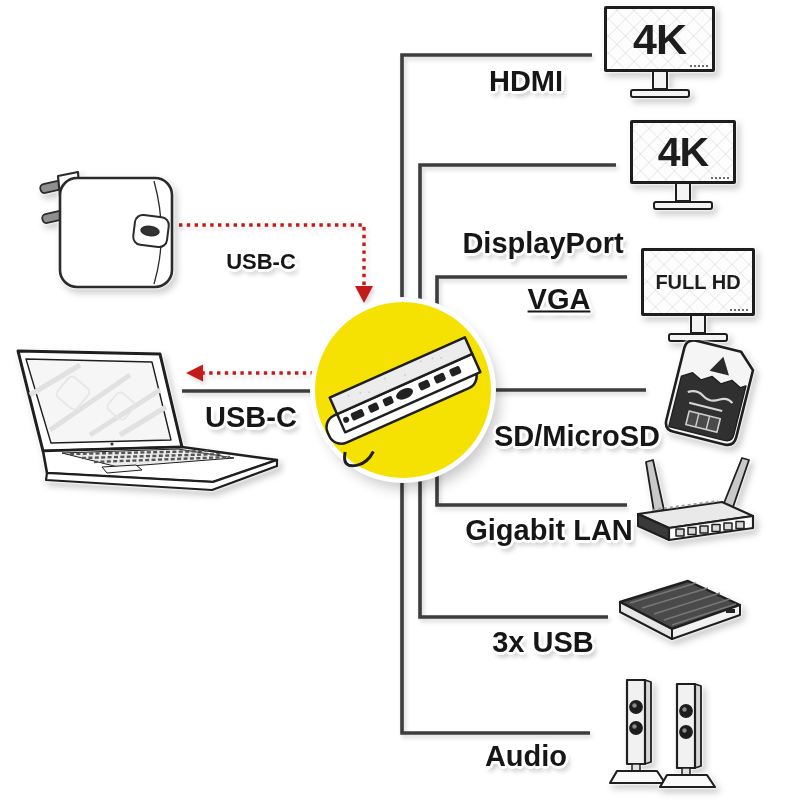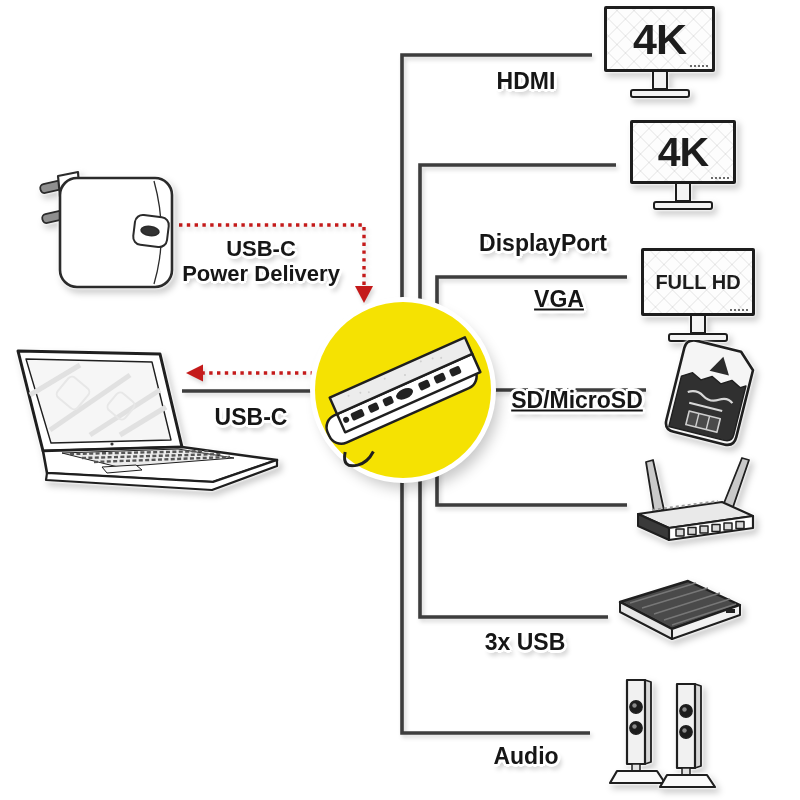--- a/index.html
+++ b/index.html
@@ -36,21 +36,21 @@
   .mscreen::after{content:"";position:absolute;right:4px;bottom:2px;width:18px;
     border-top:2px dotted #6a6a6a;}
   .mneck{width:12px;height:17px;background:#f4f4f4;border:2px solid #1d1d1d;border-top:none;margin-top:-1px;}
   .mbase{width:56px;height:5px;background:#f4f4f4;border:2px solid #1d1d1d;border-radius:3px;margin-top:-1px;}
   .m-big .mscreen{width:105px;height:60px;font-size:43px;}
   .m-mid .mscreen{width:100px;height:58px;font-size:41px;}
   .m-fhd .mscreen{width:108px;height:62px;font-size:20px;letter-spacing:0;}
 
   
   .lbl{position:absolute;transform:translate(-50%,-50%);z-index:4;
-    font-weight:700;font-size:23px;color:#161616;white-space:nowrap;text-align:center;
+    font-weight:700;font-size:29px;color:#161616;white-space:nowrap;text-align:center;
     text-shadow:-2px -2px 0 #fff,2px -2px 0 #fff,-2px 2px 0 #fff,2px 2px 0 #fff,
                 -3px 0 0 #fff,3px 0 0 #fff,0 -3px 0 #fff,0 3px 0 #fff,
                 3px 5px 5px rgba(0,0,0,0.28);}
   .lbl.two{font-size:22px;line-height:25px;}
 </style>
 </head>
 <body>
 
 <div class="stage">
 
@@ -232,23 +232,23 @@
         <circle cx="31" cy="37" r="6.2" fill="#1c1c1c" stroke-width="1.4"></circle>
         <circle cx="29.5" cy="35.5" r="2.2" fill="#8a8a8a" stroke="none"></circle>
         <circle cx="31" cy="58" r="6.2" fill="#1c1c1c" stroke-width="1.4"></circle>
         <circle cx="29.5" cy="56.5" r="2.2" fill="#8a8a8a" stroke="none"></circle>
       </g>
     </g>
   </svg>
 
   <div class="lbl two" style="left:261px;top:261px;">
     <div>USB-C</div>
-    <div>Power Delivery</div>
   </div>
   <div class="lbl" style="left:251px;top:417px;">USB-C</div>
   <div class="lbl" style="left:526px;top:81px;">HDMI</div>
   <div class="lbl" style="left:543px;top:195px;margin-top:48px;">DisplayPort</div>
   <div class="lbl" style="left:559px;top:299px;text-decoration:underline;">VGA</div>
-  <div class="lbl" style="left:577px;top:400px;text-decoration:underline;">SD/MicroSD</div>
-  <div class="lbl" style="left:525px;top:642px;text-align:center;">3x USB</div>
+  <div class="lbl" style="left:577px;top:436px;">SD/MicroSD</div>
+  <div class="lbl" style="left:549px;top:530px;">Gigabit LAN</div>
+  <div class="lbl" style="left:543px;top:642px;text-align:center;">3x USB</div>
   <div class="lbl" style="left:526px;top:756px;">Audio</div>
 
 </div>
 
 </body></html>

